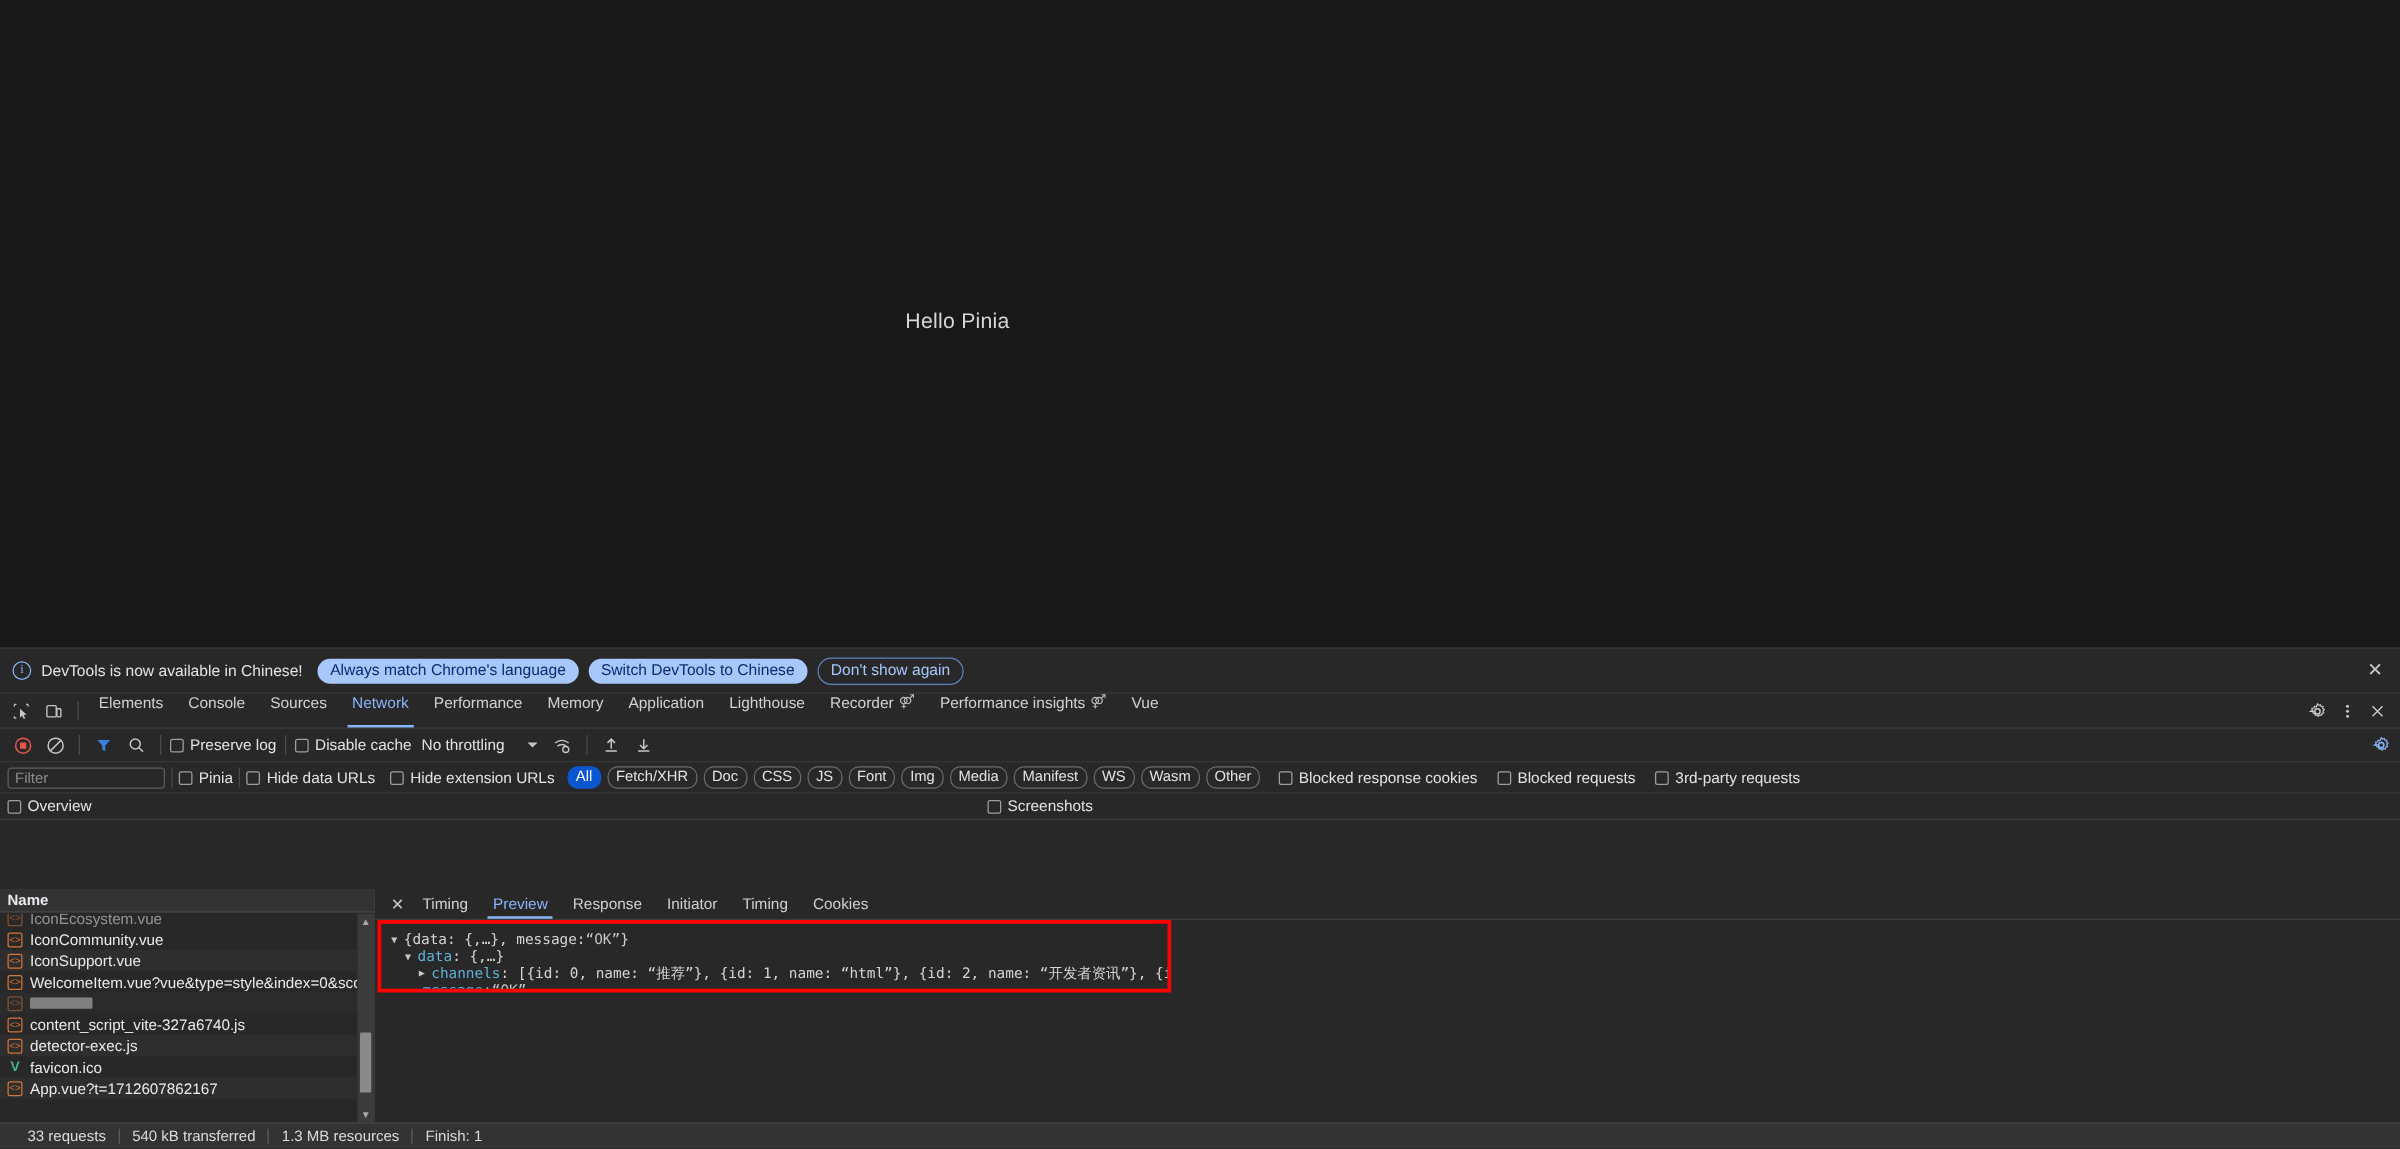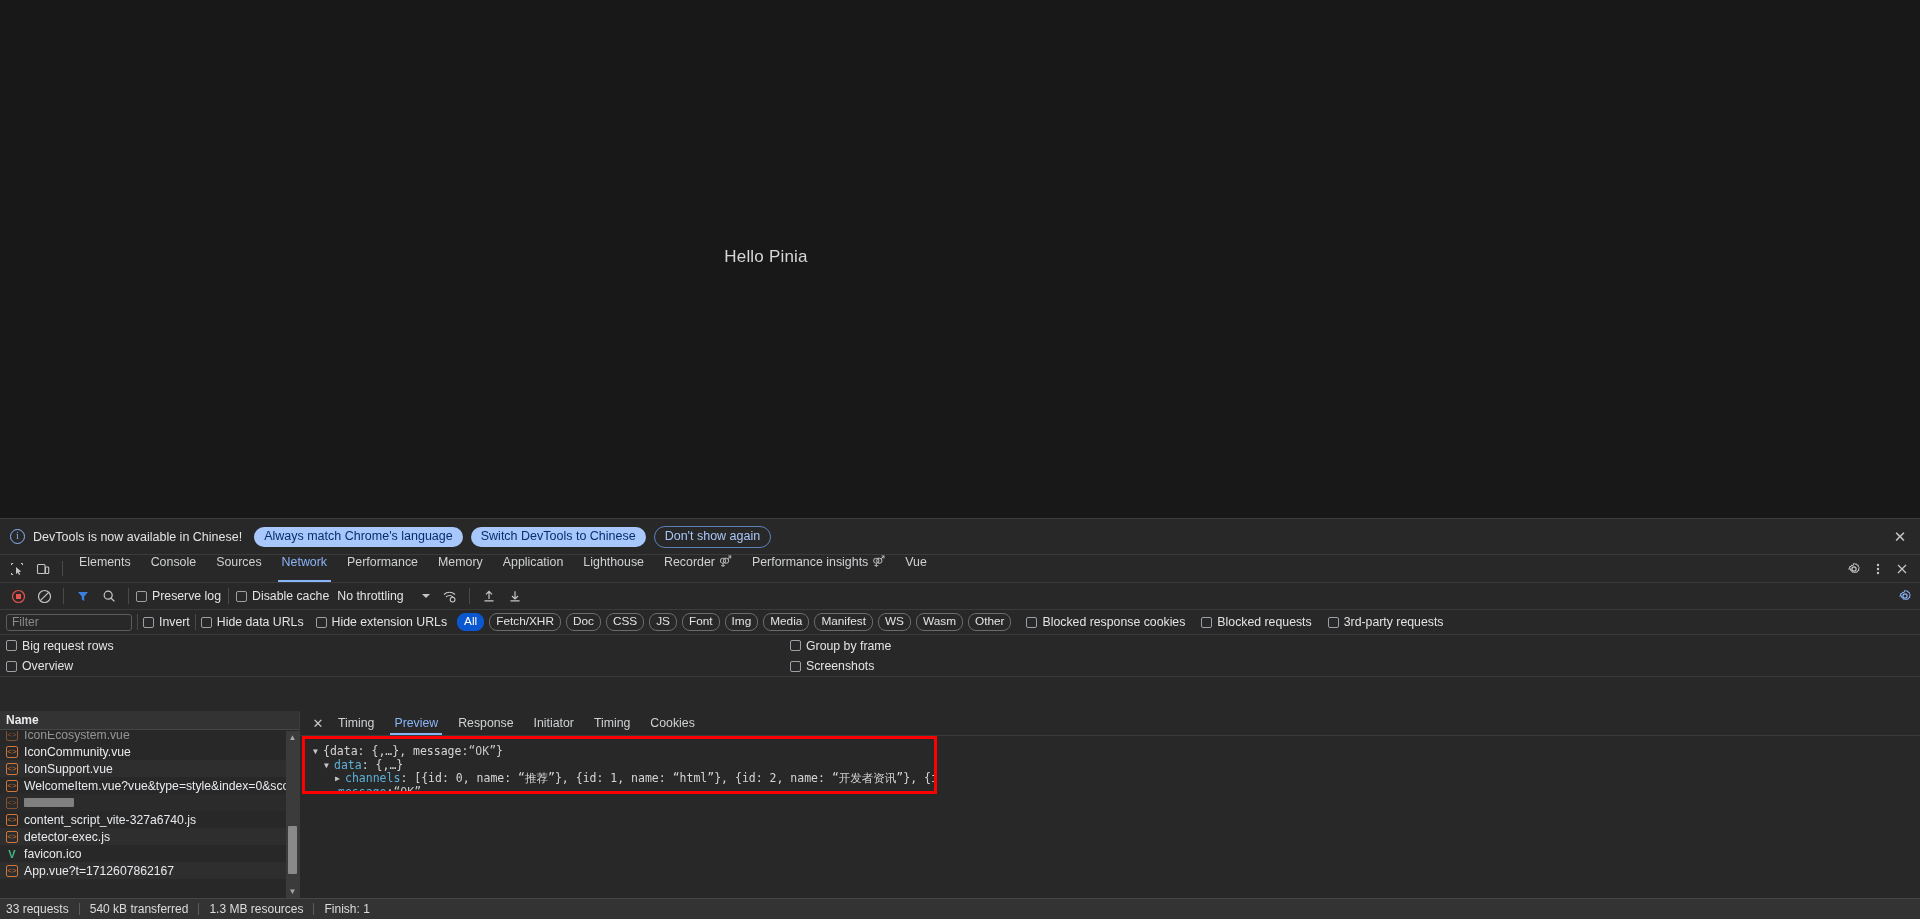--- a/index.html
+++ b/index.html
@@ -315,21 +315,21 @@
   .jkey-blue { color: #5db0d7; }
   .jstr { color: #c4c7c5; }
   .jpunct { color: #d5d5d5; }
 
   
   #status-bar {
     position: absolute; left: 0; right: 0; bottom: 0; height: 21px;
     background: #333333;
     border-top: 1px solid #464646;
     display: flex; align-items: center;
-    padding-left: 6px;
+    padding-left: 22px;
     font-size: 12px; color: #dcdcdc;
   }
   .st-sep { width: 1px; height: 12px; background: #5c5c5c; margin: 0 10px; }
 
   svg { display: block; }
 </style>
 </head>
 <body>
 
 <div id="page-viewport">
@@ -482,21 +482,21 @@
         <path d="M7 1.2l1 1.1 1.4-.5.5 1.4 1.5.1-.2 1.5 1.2.9-.9 1.2.5 1.4-1.4.5-.4 1.4-1.5-.3-1 1.1-1-1.1-1.5.3-.4-1.4-1.4-.5.5-1.4L1.6 7l1.2-.9-.2-1.5 1.5-.1.5-1.4 1.4.5z" stroke="#8ab4f8" stroke-width="1" fill="none"></path>
       </svg>
     </div>
   </div>
 
   <div id="net-filters">
     <input id="filter-input" value="" placeholder="Filter" style="">
     <div class="vsep"></div>
     <label class="cb-label">
       <span class="cbox"></span>
-      <span>Invert</span>
+      <span>Pinia</span>
     </label>
     <div class="vsep"></div>
     <label class="cb-label">
       <span class="cbox"></span>
       <span>Hide data URLs</span>
     </label>
     <div style="width:12px"></div>
     <label class="cb-label">
       <span class="cbox"></span>
       <span>Hide extension URLs</span>
@@ -524,34 +524,20 @@
       <span class="cbox"></span>
       <span>Blocked requests</span>
     </label>
     <div style="width:16px"></div>
     <label class="cb-label">
       <span class="cbox"></span>
       <span>3rd-party requests</span>
     </label>
   </div>
 
-  <div class="opt-row" id="opt-row-1">
-    <div class="opt-left">
-      <label class="cb-label">
-        <span class="cbox"></span>
-        <span>Big request rows</span>
-      </label>
-    </div>
-    <div class="opt-right">
-      <label class="cb-label">
-        <span class="cbox"></span>
-        <span>Group by frame</span>
-      </label>
-    </div>
-  </div>
   <div class="opt-row" id="opt-row-2">
     <div class="opt-left">
       <label class="cb-label">
         <span class="cbox"></span>
         <span>Overview</span>
       </label>
     </div>
     <div class="opt-right">
       <label class="cb-label">
         <span class="cbox"></span>

